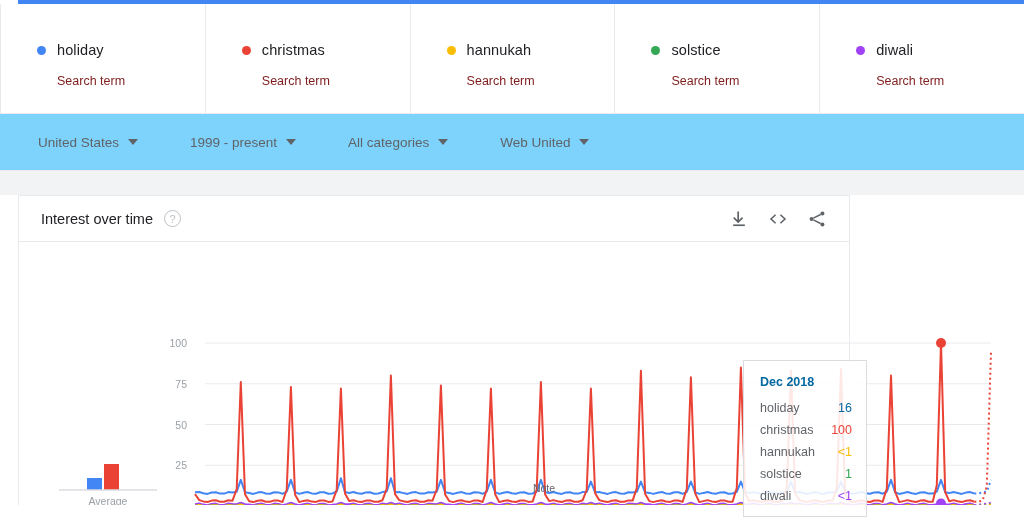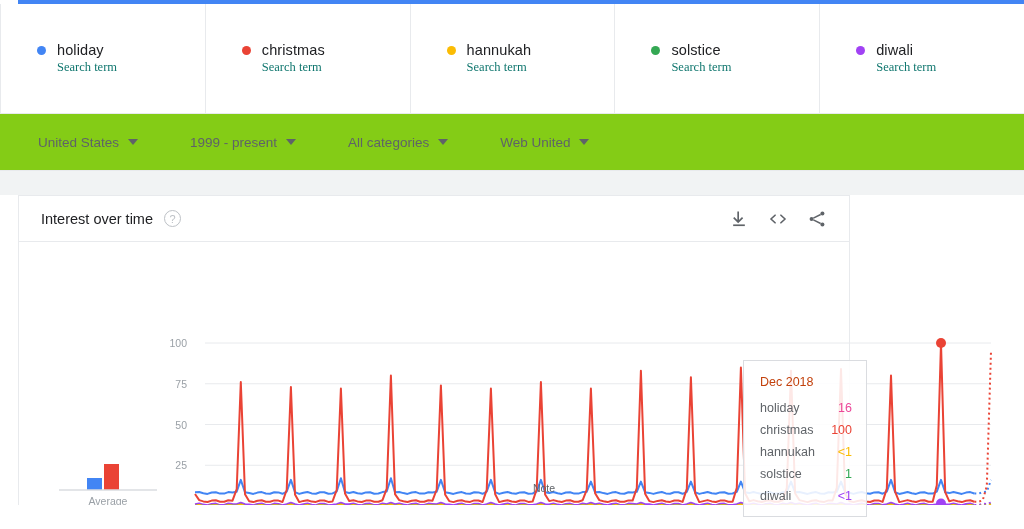--- a/index.html
+++ b/index.html
@@ -26,26 +26,26 @@
   .term-card {
     flex: 1 1 0; padding: 38px 0 0 36px;
     border-right: 1px solid #e8eaed;
     background: #fff;
   }
   .term-card:first-child { border-left: 1px solid #e8eaed; }
   .term-card:last-child { border-right: none; }
   .term-head { display: flex; align-items: center; gap: 11px; }
   .dot { width: 9px; height: 9px; border-radius: 50%; flex: none; }
   .term-name { font-size: 14.5px; color: #202124; letter-spacing: .1px; }
-  .term-sub { margin-top: 2px; margin-left: 20px; font-size: 12.5px; color: #0f766e; font-family: Liberation Serif, serif; }
+  .term-sub { margin-top: 16px; margin-left: 20px; font-size: 12.5px; color: #7f1d1d; }
 
   
   .filter-bar {
     position: absolute; left: 0; top: 114px; right: 0; height: 57px;
-    background: #84cc16; display: flex; align-items: center;
+    background: #7dd3fc; display: flex; align-items: center;
     padding-left: 38px; gap: 0;
     border-bottom: 1px solid #e8eaed;
   }
   .filter {
     display: flex; align-items: center; gap: 9px;
     font-size: 13.5px; color: #5f6368; margin-right: 52px; cursor: pointer;
   }
   .caret {
     width: 0; height: 0; border-left: 5px solid transparent;
     border-right: 5px solid transparent; border-top: 6px solid #5f6368;
@@ -76,21 +76,21 @@
   
   .plot-wrap { position: relative; width: 100%; height: 263px; }
   .plot-svg { display: block; }
 
   
   .tooltip {
     position: absolute; left: 724px; top: 118px; width: 124px; height: 157px;
     background: rgba(255,255,255,0.88); border: 1px solid #dadce0;
     padding: 14px 14px 0 16px;
   }
-  .tt-date { font-size: 12.5px; font-weight: normal; color: #c2410c; margin-bottom: 12px; }
+  .tt-date { font-size: 12.5px; font-weight: bold; color: #0369a1; margin-bottom: 12px; }
   .tt-row { display: flex; align-items: baseline; font-size: 12.5px; margin-bottom: 8px; }
   .tt-term { color: #5f6368; flex: 1; }
   .tt-val { font-weight: normal; }
 </style>
 </head>
 <body>
 
 <div class="page">
 
   <div class="accent-bar"></div>
@@ -208,21 +208,21 @@
             <rect x="85" y="222" width="15" height="26" fill="#ea4335"></rect>
             <line x1="40" y1="248" x2="138" y2="248" stroke="#dadce0" stroke-width="1.5"></line>
             <text x="89" y="263" text-anchor="middle" font-size="10.5" fill="#9aa0a6" font-family="&quot;Liberation Sans&quot;, sans-serif">Average</text>
           </g>
         </svg>
 
       <div class="tooltip">
         <div class="tt-date">Dec 2018</div>
         <div class="tt-row">
           <span class="tt-term">holiday</span>
-          <span class="tt-val" style="color:#ec4899">16</span>
+          <span class="tt-val" style="color:#0369a1">16</span>
         </div>
         <div class="tt-row">
           <span class="tt-term">christmas</span>
           <span class="tt-val" style="color:#ea4335">100</span>
         </div>
         <div class="tt-row">
           <span class="tt-term">hannukah</span>
           <span class="tt-val" style="color:#fbbc04">&lt;1</span>
         </div>
         <div class="tt-row">

